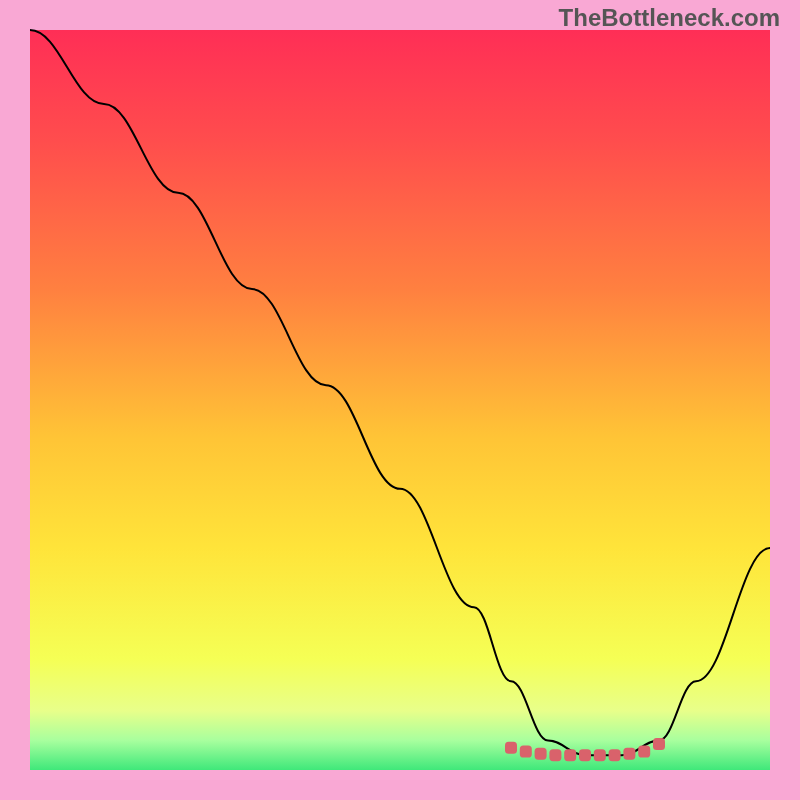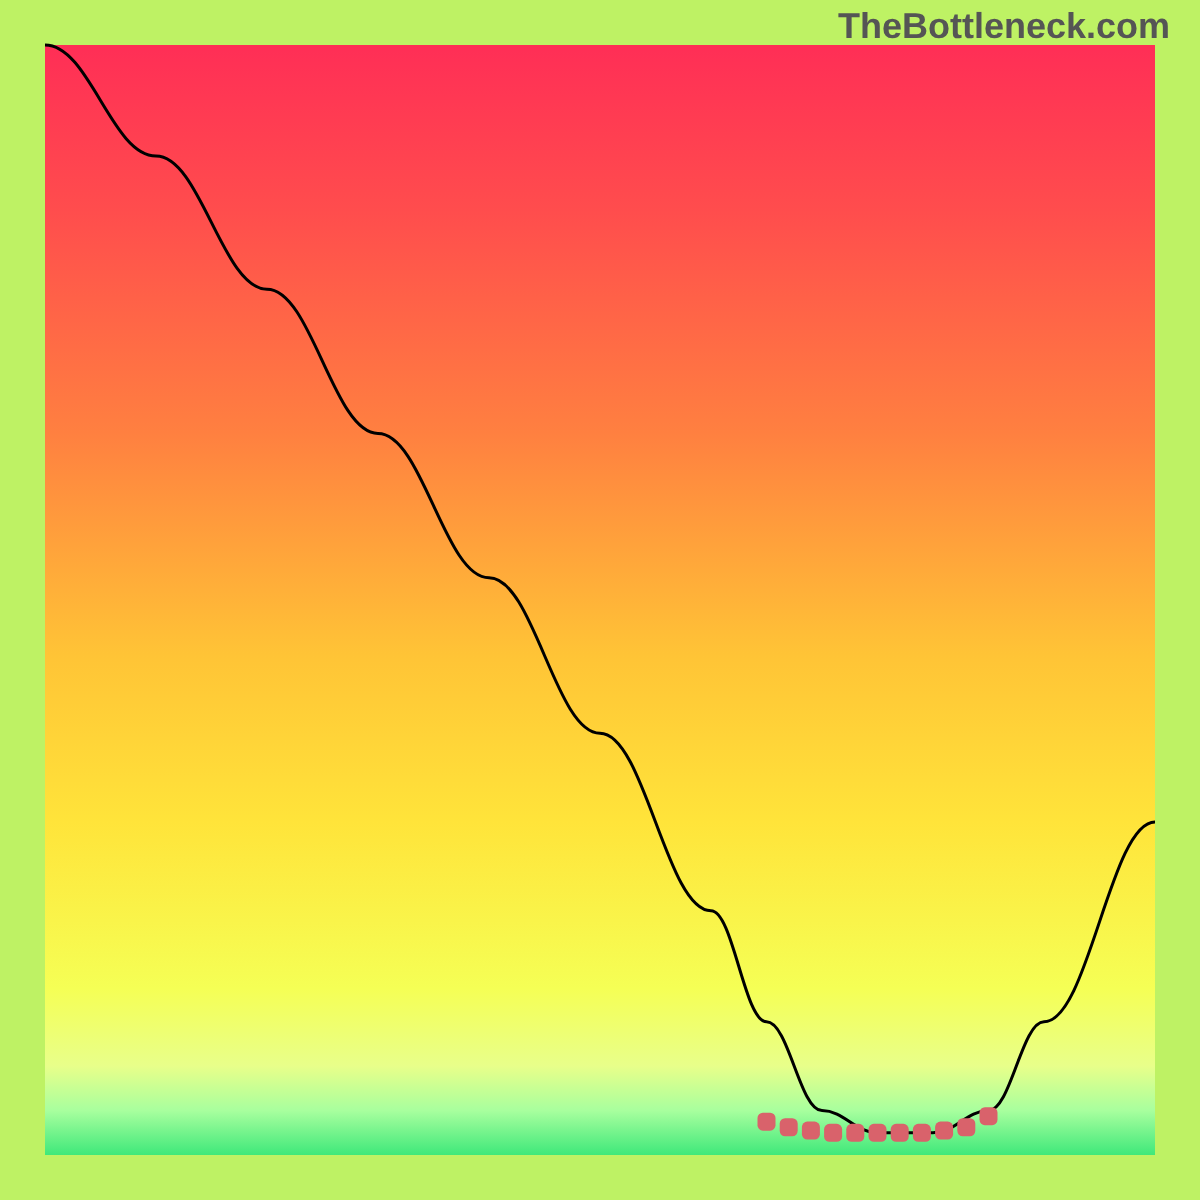--- a/index.html
+++ b/index.html
@@ -7,21 +7,21 @@
       padding: 0;
       background: black;
       display: flex;
       justify-content: center;
       align-items: center;
       width: 800px;
       height: 800px;
     }
     .chart-container {
       position: relative;
-      background: #bef264;
+      background: #f9a8d4;
       width: 800px;
       height: 800px;
     }
     .watermark {
       position: absolute;
       top: 4px;
       right: 20px;
       color: #555;
       font-family: Arial, sans-serif;
       font-size: 24px;

